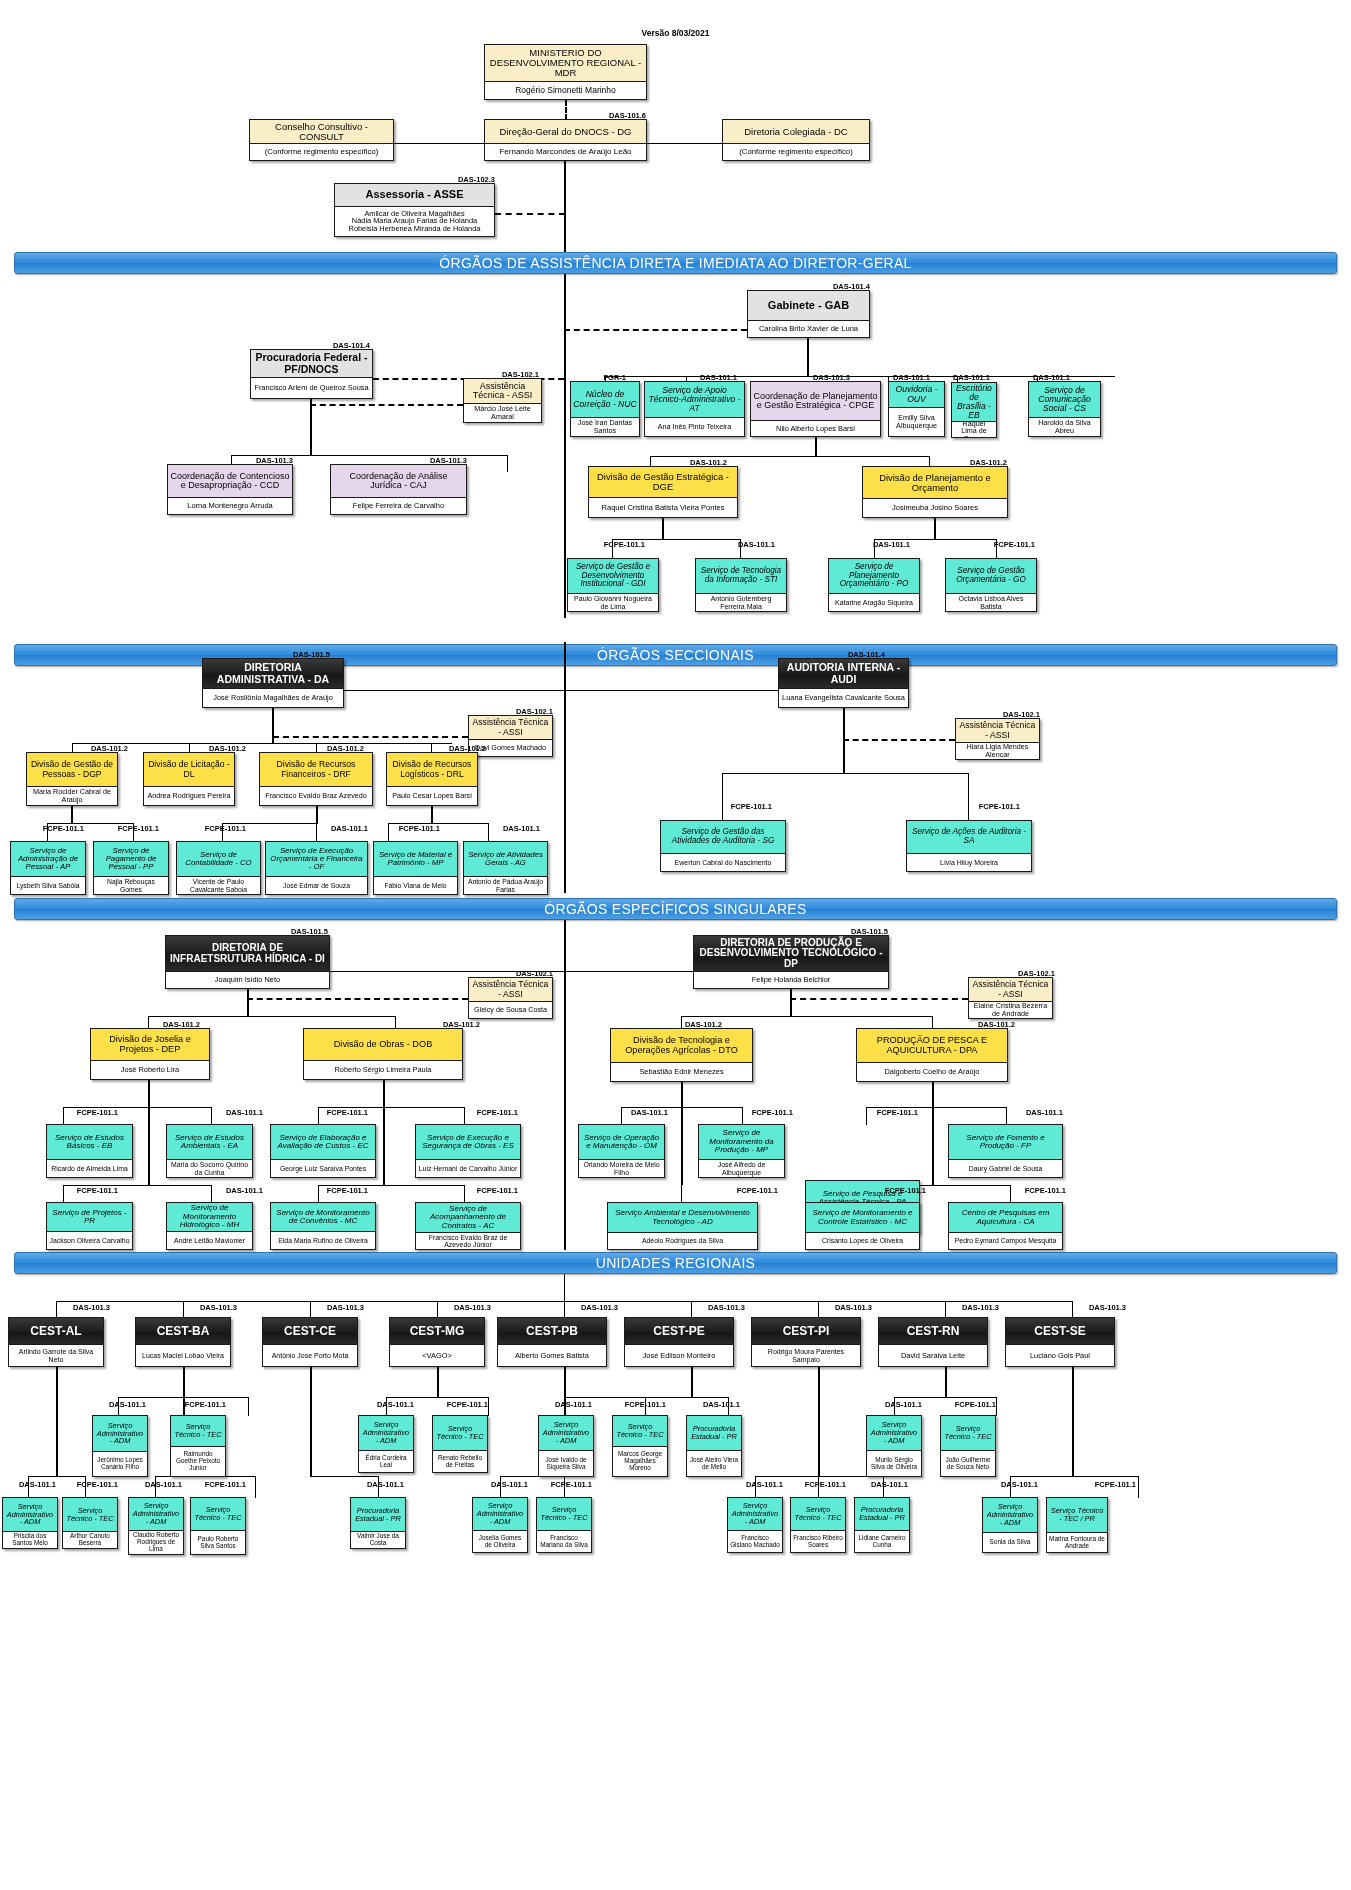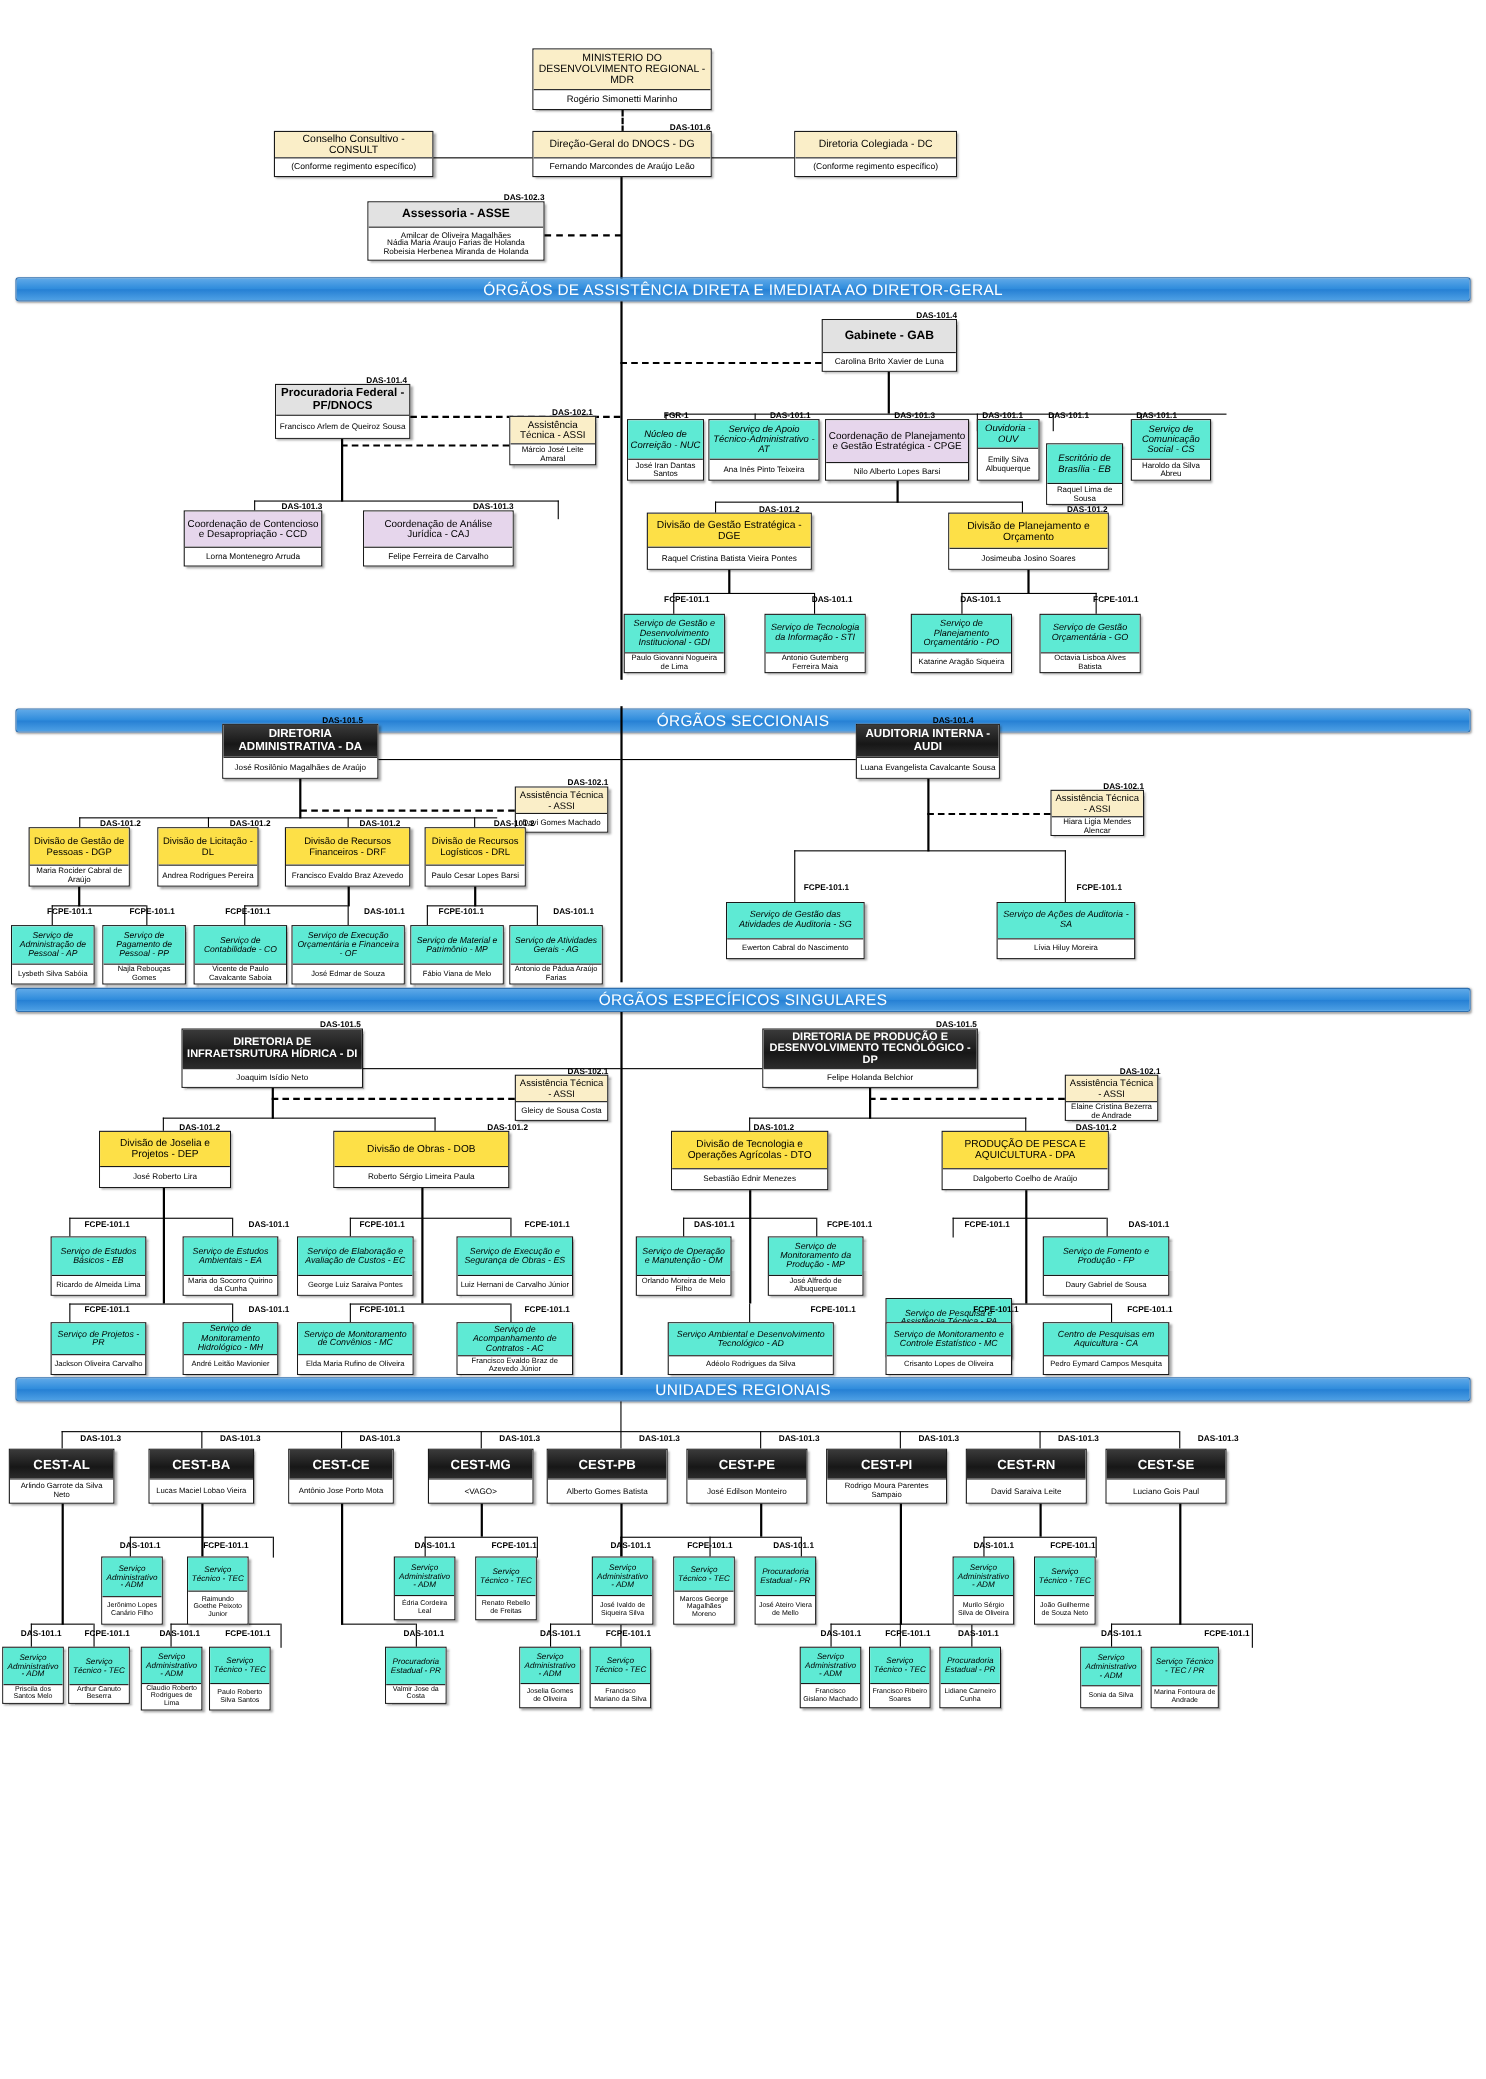--- a/index.html
+++ b/index.html
@@ -124,20 +124,21 @@
     position: absolute;
     width: 0;
     border-left: 2px dashed #000;
   }
 </style>
 </head>
 <body>
 
 <div id="page">
 
+  <div class="chart-version" style="top:28px;">Versão 8/03/2021</div>
 
   <div class="node c-cream" style="left:484px; top:44px; width:163px; height:56px; font-size:9.5px;">
     <div class="head">MINISTERIO DO DESENVOLVIMENTO REGIONAL - MDR</div>
     <div class="name" style="height:18px; font-size:8.5px;">Rogério Simonetti Marinho</div>
   </div>
 
   <div class="dash-v" style="left:565px; top:100px; height:20px;"></div>
 
   <div class="code" style="left:540px; top:111px; width:106px;">DAS-101.6</div>
 
@@ -239,21 +240,21 @@
     <div class="name" style="height:16px; font-size:7.4px;">Nilo Alberto Lopes Barsi</div>
   </div>
 
   <div class="code" style="left:852px; top:373px; width:78px;">DAS-101.1</div>
   <div class="node c-green" style="left:888px; top:381px; width:57px; height:56px; font-size:8.6px;">
     <div class="head" style="height:25px;">Ouvidoria - OUV</div>
     <div class="name" style="height:29px; font-size:7.2px;">Emilly Silva Albuquerque</div>
   </div>
 
   <div class="code" style="left:930px; top:373px; width:60px;">DAS-101.1</div>
-  <div class="node c-green" style="left:951px; top:403px; width:70px; height:56px; font-size:8.6px;">
+  <div class="node c-green" style="left:951px; top:382px; width:46px; height:56px; font-size:8.6px;">
     <div class="head">Escritório de Brasília - EB</div>
     <div class="name" style="height:19px; font-size:7.2px;">Raquel Lima de Sousa</div>
   </div>
 
   <div class="code" style="left:1010px; top:373px; width:60px;">DAS-101.1</div>
   <div class="node c-green" style="left:1028px; top:381px; width:73px; height:56px; font-size:8.6px;">
     <div class="head">Serviço de Comunicação Social - CS</div>
     <div class="name" style="height:19px; font-size:7.2px;">Haroldo da Silva Abreu</div>
   </div>
 

